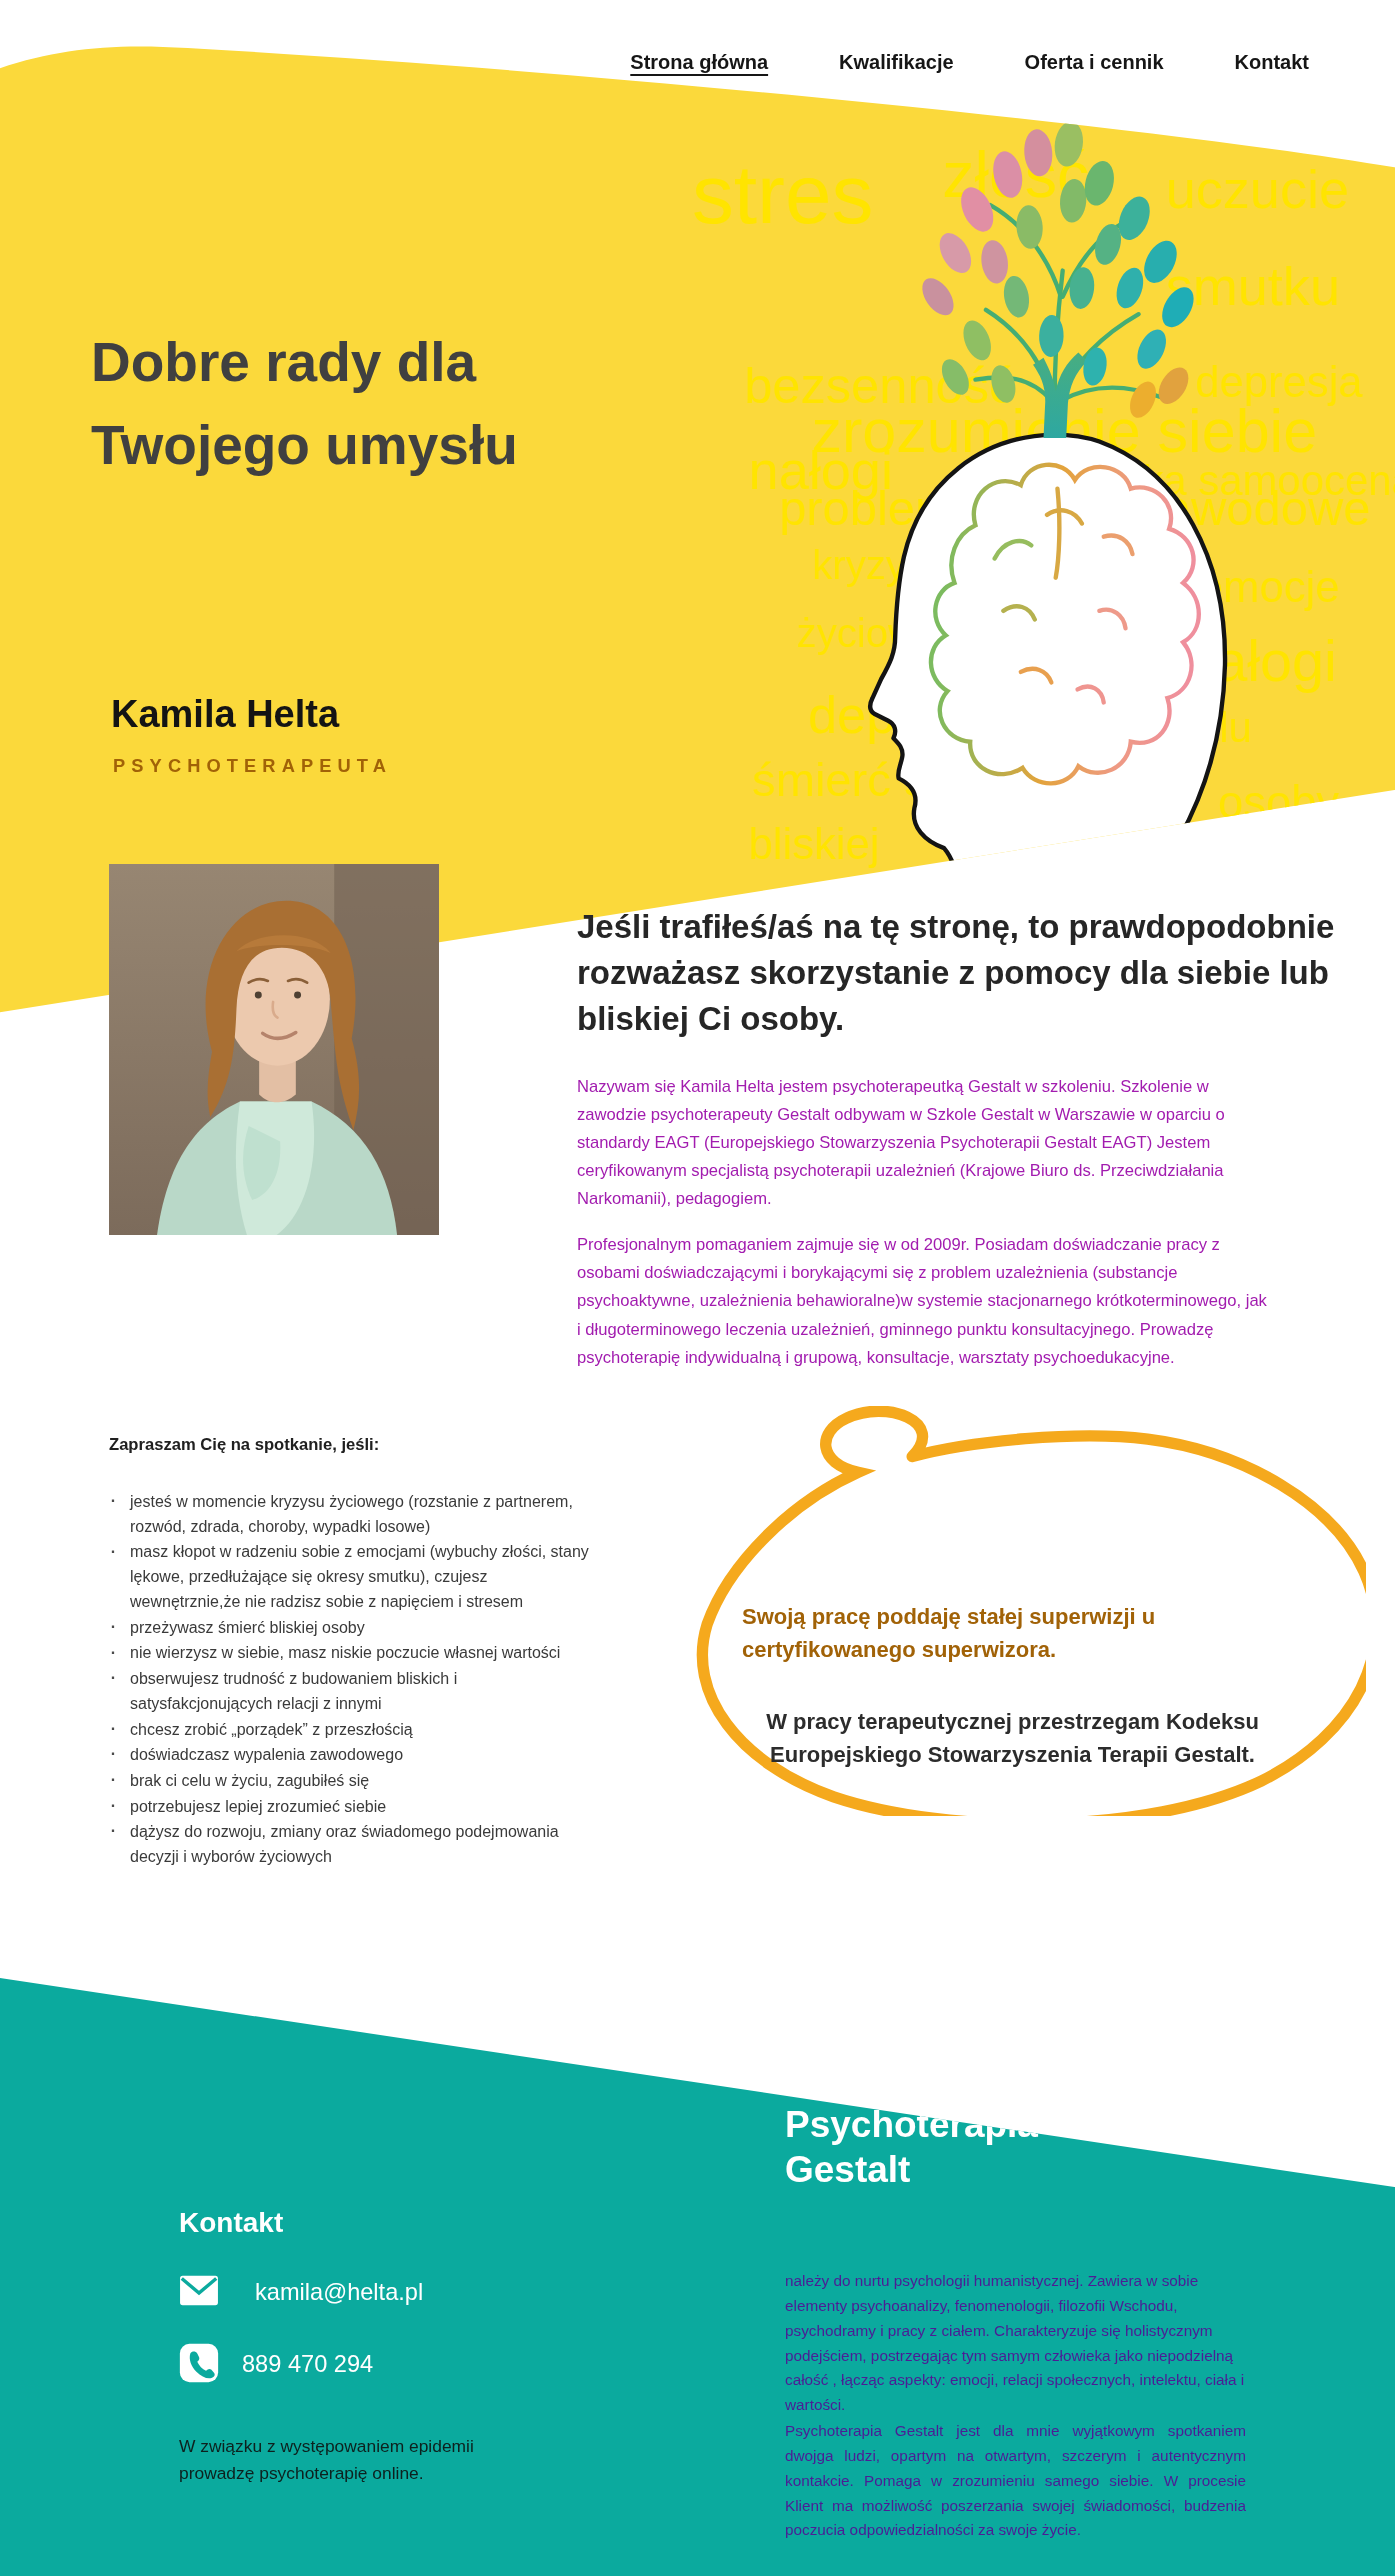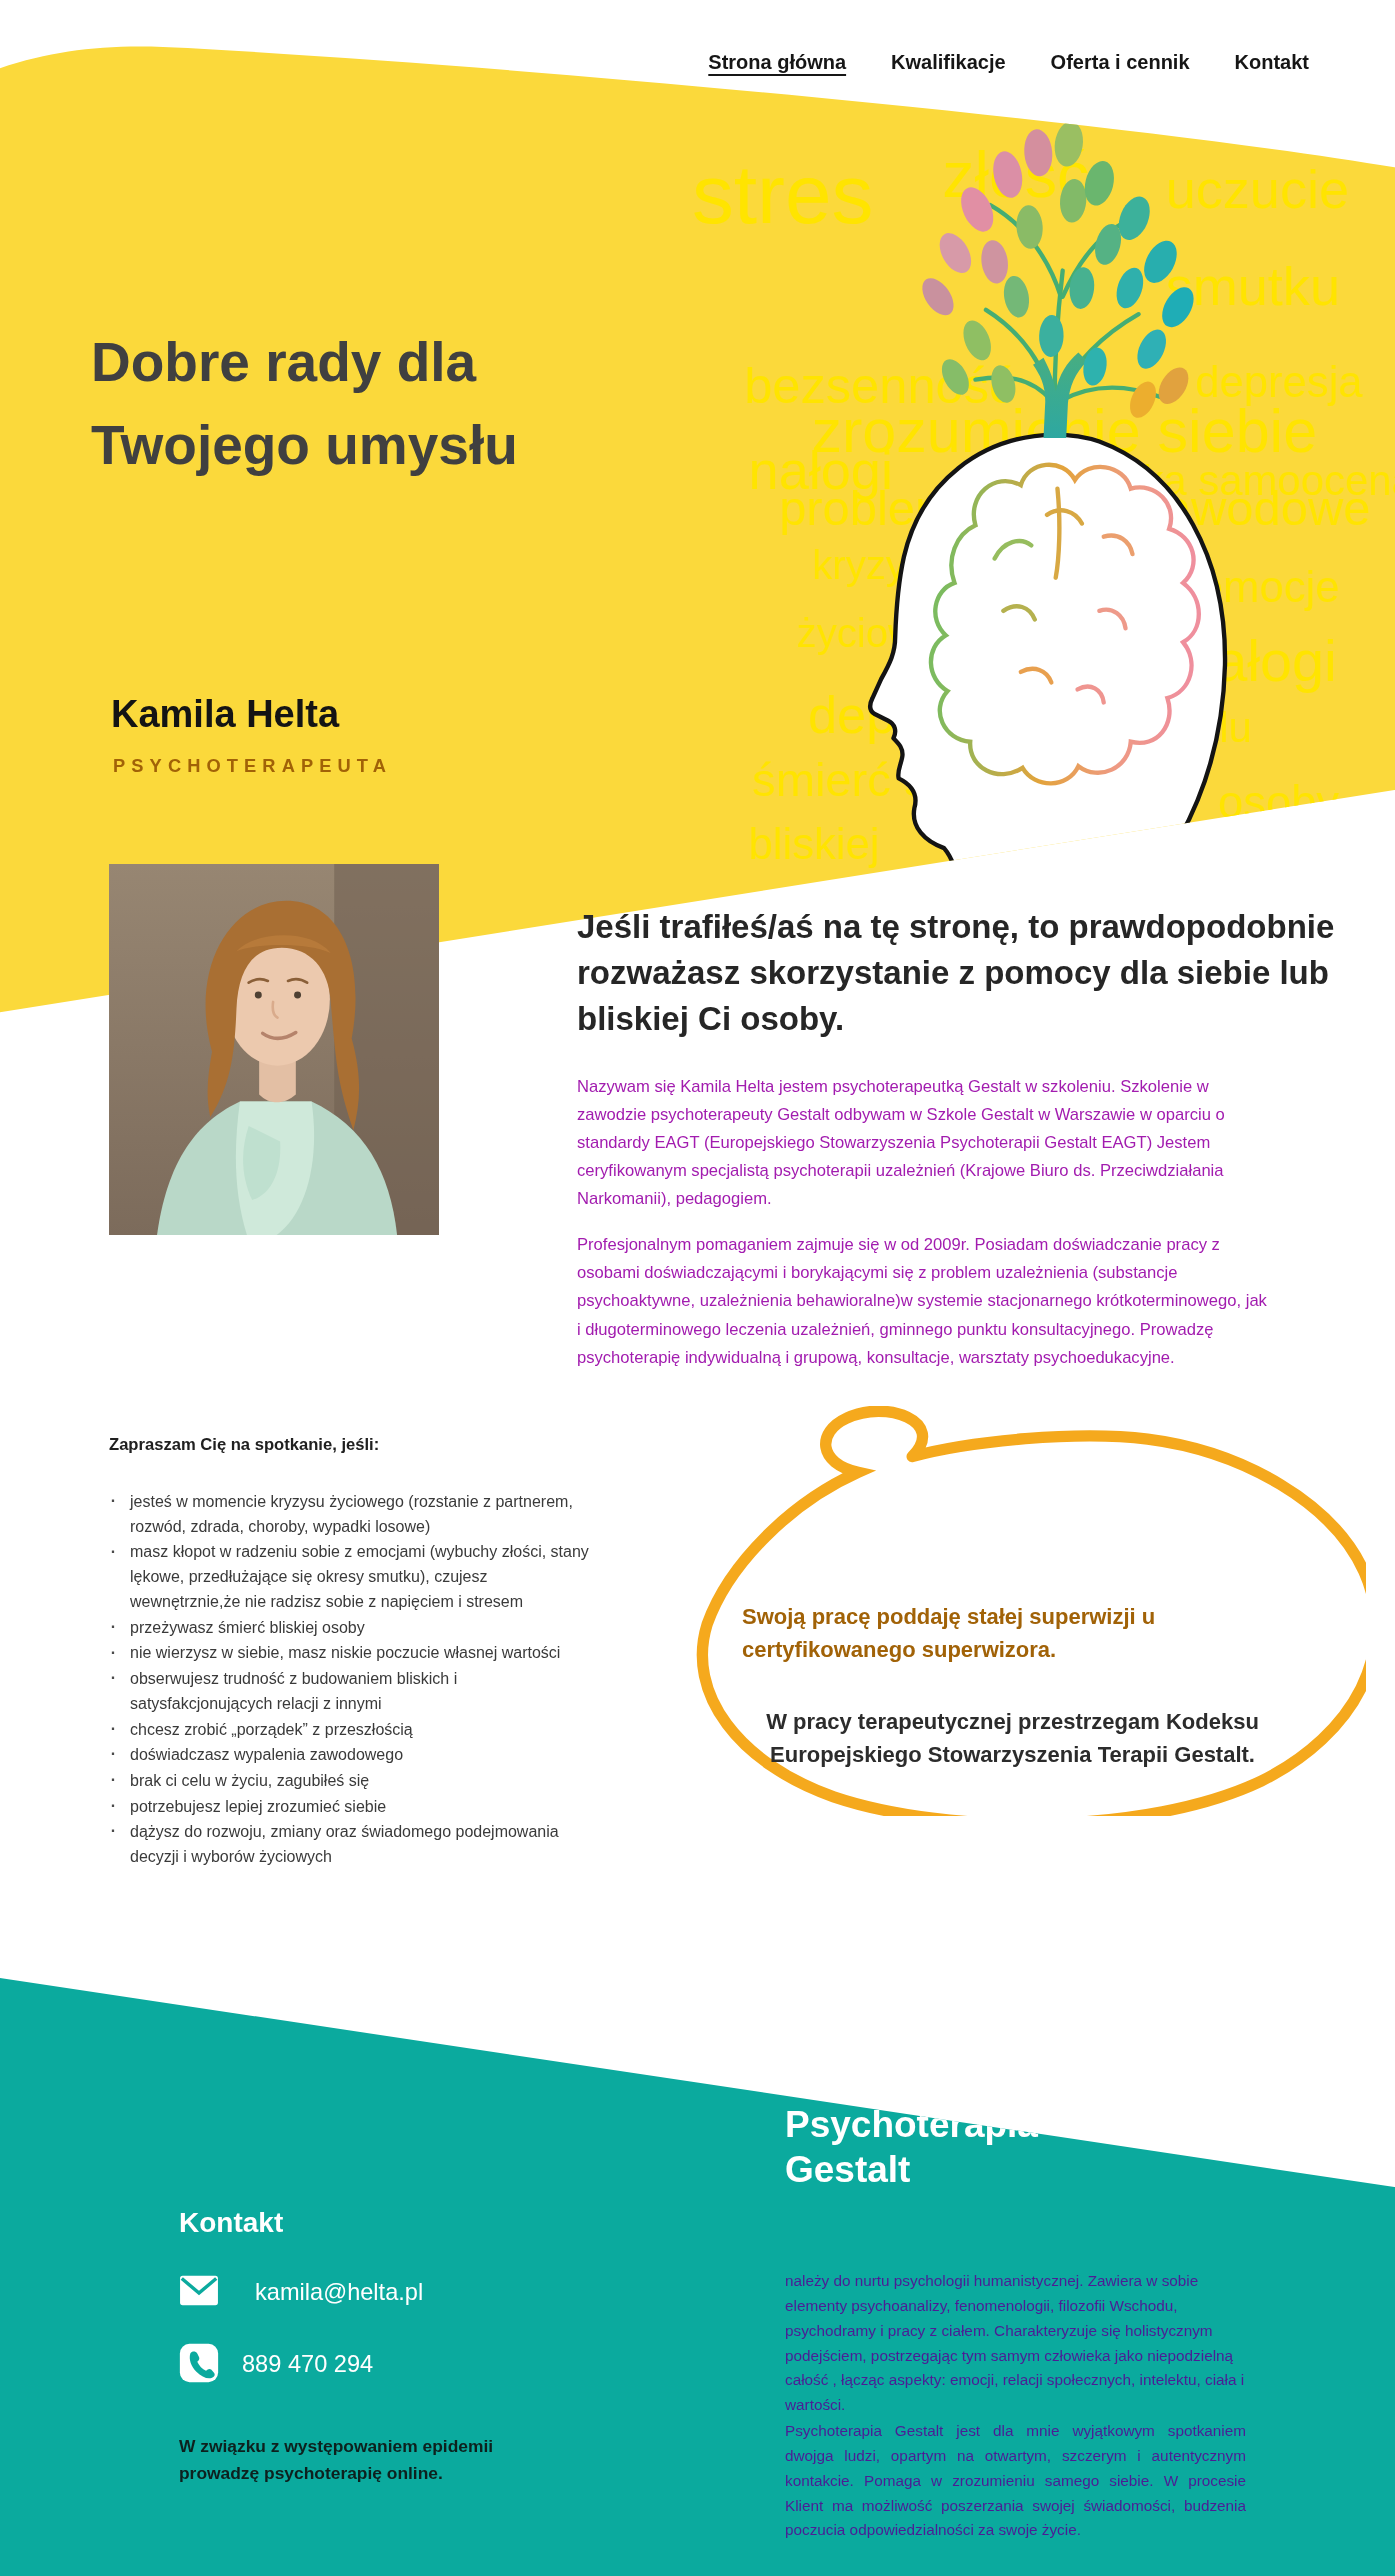--- a/index.html
+++ b/index.html
@@ -2,21 +2,21 @@
 <html style="font-size:14px"><head>
 <meta charset="utf-8">
 <style>
   html,body{margin:0;padding:0;}
   body{
     width:1396px;height:2576px;position:relative;background:#ffffff;
     font-family:"Liberation Sans",sans-serif;color:#3a3a3a;overflow:hidden;
   }
 
   
-  .nav{position:absolute;top:51px;right:87px;display:flex;gap:45px;z-index:5;}
+  .nav{position:absolute;top:51px;right:87px;display:flex;gap:71px;z-index:5;}
   .nav a{font-size:20px;font-weight:700;color:#161616;text-decoration:none;white-space:nowrap;cursor:pointer;}
   .nav a.active{text-decoration:underline;text-underline-offset:5.2px;text-decoration-thickness:1.7px;}
 
   
   .hero-svg{position:absolute;top:0;left:0;z-index:1;}
   svg text.wc{fill:#FFE400;font-family:"Liberation Sans",sans-serif;font-weight:400;}
   .hero-title{position:absolute;left:91px;top:321px;z-index:2;color:#404040;font-weight:700;
     font-size:55px;line-height:1.5;letter-spacing:0px;}
   .hero-name{position:absolute;left:111px;top:693px;z-index:2;color:#141414;font-weight:700;font-size:38px;}
   .hero-role{position:absolute;left:113px;top:755px;z-index:2;color:#a16207;font-weight:600;font-size:18.3px;letter-spacing:6.1px;}
@@ -49,21 +49,21 @@
     clip-path:polygon(0 0,100% 35%,100% 100%,0 100%);z-index:2;}
   .footer .f-heading{position:absolute;left:785px;top:124px;color:#ffffff;font-weight:700;font-size:37px;line-height:1.22;}
   .footer .f-p{position:absolute;left:785px;width:461px;color:#4c1d95;font-size:15.3px;line-height:1.62;}
   .footer .f-p1{top:276px;}
   .footer .f-p2{top:426px;text-align:justify;}
   .footer .k-heading{position:absolute;left:179px;top:229px;color:#ffffff;font-weight:700;font-size:28px;}
   .contact-row{position:absolute;left:179px;display:flex;align-items:center;gap:23px;cursor:pointer;}
   .contact-row .label{color:#ffffff;font-size:23.6px;}
   .row-email{top:297px;gap:36px;}
   .row-phone{top:365px;}
-  .f-note{position:absolute;left:179px;top:438px;width:323px;font-size:17.4px;font-weight:700;line-height:1.55;color:#0d211e;}
+  .f-note{position:absolute;left:179px;top:438px;width:323px;font-size:17.4px;font-weight:400;line-height:1.55;color:#0d211e;}
 </style>
 </head>
 <body>
 
 <nav class="nav">
   <a class="active">Strona główna</a>
   <a>Kwalifikacje</a>
   <a>Oferta i cennik</a>
   <a>Kontakt</a>
 </nav>

